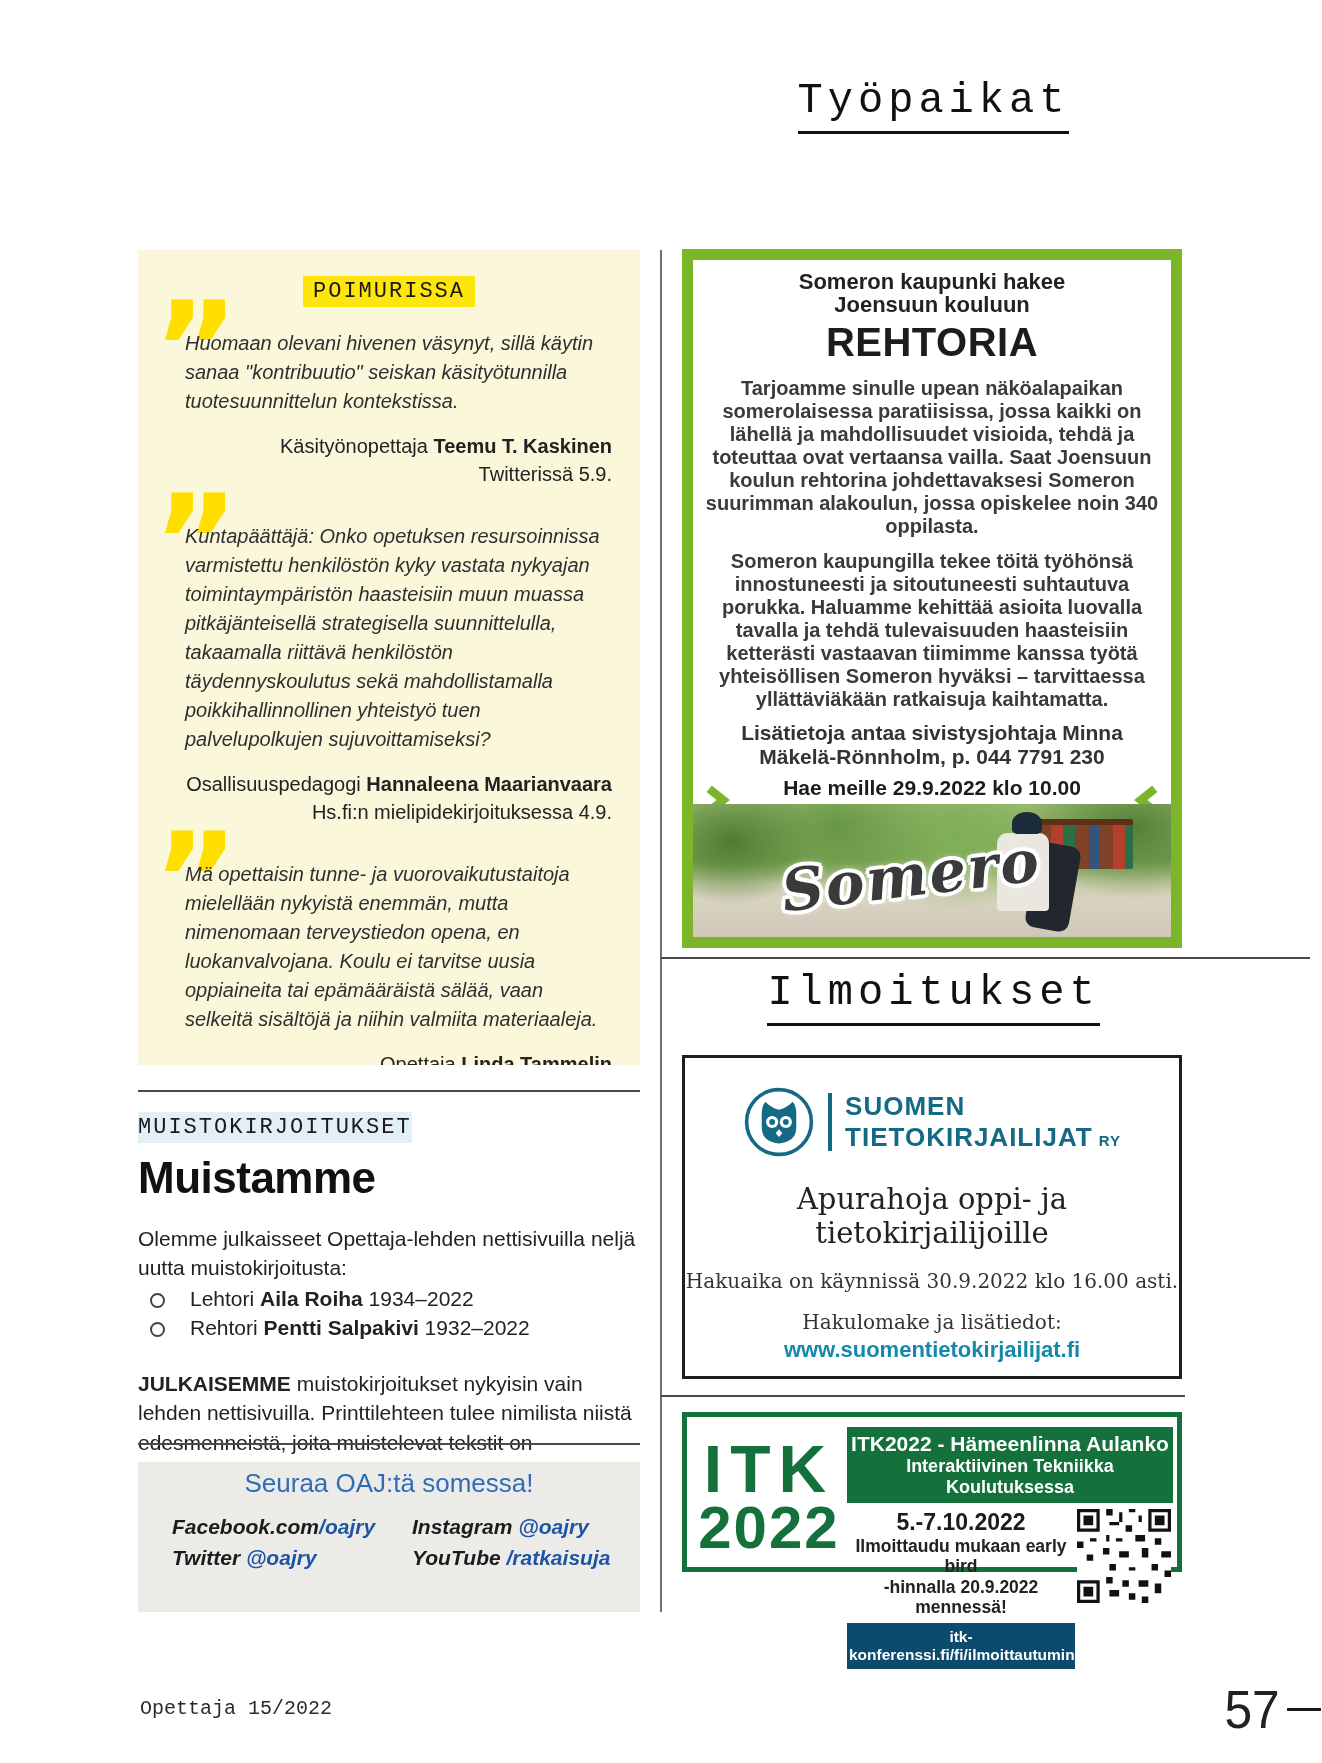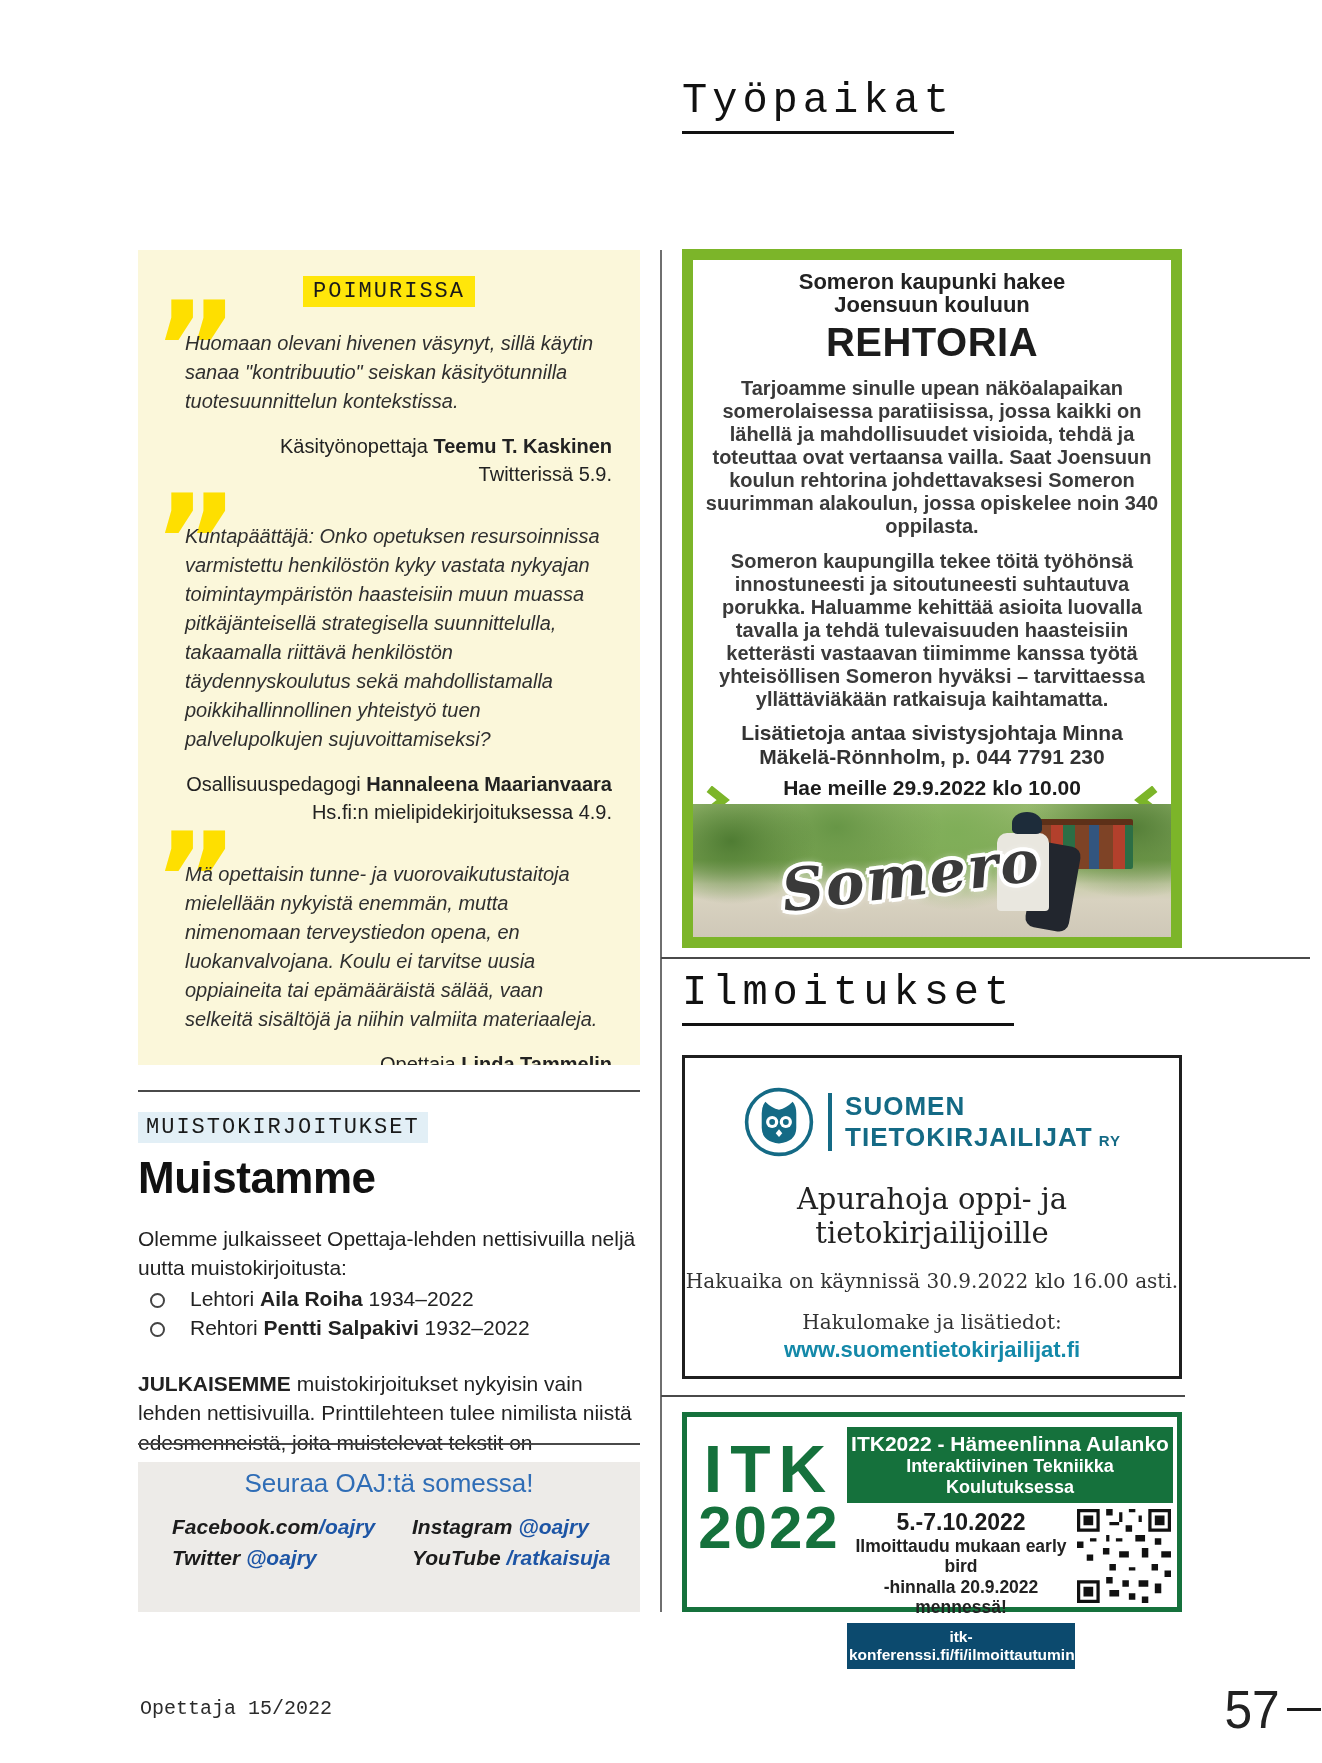--- a/index.html
+++ b/index.html
@@ -3,21 +3,21 @@
 <meta charset="utf-8">
 <style>
   * { margin:0; padding:0; box-sizing:border-box; }
   html,body { background:#ffffff; }
   body {
     width:1322px; height:1763px; position:relative; overflow:hidden;
     font-family:"Liberation Sans", sans-serif; color:#1a1a1a;
   }
 
   
-  .sec-head { position:absolute; left:682px; width:503px; text-align:left; }
+  .sec-head { position:absolute; left:682px; width:503px; text-align:center; }
   .sec-head span{
     display:inline-block; font-family:"Liberation Mono",monospace;
     font-size:42px; line-height:1; letter-spacing:5px; color:#111;
     border-bottom:3px solid #111; padding-bottom:9px;
   }
   #tyopaikat-head { top:80px; }
   #ilmoitukset-head { top:972px; }
 
   
   #poimurissa {
@@ -46,21 +46,21 @@
 
   
   .lrule { position:absolute; left:138px; width:502px; border-top:2.5px solid #4a4a4a; }
   #lrule1 { top:1090px; } #lrule2 { top:1443px; }
 
   
   #muistamme { position:absolute; left:138px; top:1112px; width:502px; }
   .mk-label {
     display:inline-block; background:#e2eff6; color:#1a1a1a;
     font-family:"Liberation Mono",monospace; font-size:22px; letter-spacing:2px;
-    padding:3px 8px;
+    padding:3px 0;
   }
   .mk-title { margin-top:10px; font-size:44px; font-weight:800; letter-spacing:-0.5px; color:#111; }
   .mk-intro { margin-top:22px; font-size:21px; line-height:1.38; color:#222; }
   .mk-list { list-style:none; margin-top:2px; }
   .mk-list li { position:relative; padding-left:52px; font-size:21px; line-height:1.38; color:#222; }
   .mk-list li::before {
     content:""; position:absolute; left:12px; top:8px; width:11px; height:11px;
     border:2px solid #444; border-radius:50%;
   }
   .mk-note { margin-top:26px; font-size:21px; line-height:1.4; color:#222; }
@@ -136,21 +136,21 @@
   .t-bar { width:4px; height:58px; background:#146a85; }
   .t-org { text-align:left; color:#146a85; font-weight:700; font-size:26px; letter-spacing:1px; line-height:1.18; }
   .t-ry { font-size:15px; letter-spacing:1px; margin-left:6px; }
   .t-heading { margin-top:24px; font-family:"DejaVu Serif",serif; font-weight:500; font-size:29px; color:#222; }
   .t-line { margin-top:19px; font-family:"DejaVu Serif",serif; font-size:20px; color:#333; }
   .t-line2 { margin-top:17px; }
   .t-url { margin-top:3px; font-size:22px; font-weight:700; color:#1489a9; }
 
   
   #itk-ad {
-    position:absolute; left:682px; top:1412px; width:500px; height:200px;
+    position:absolute; left:682px; top:1412px; width:500px; height:160px;
     border:5px solid #15713c; background:#fff; padding:10px 8px 8px 10px;
   }
   .itk-logo { position:absolute; left:8px; top:24px; width:148px; text-align:center; color:#15713c; }
   .itk-word { font-size:66px; font-weight:900; letter-spacing:8px; line-height:0.85; }
   .itk-year { font-size:60px; font-weight:900; letter-spacing:2px; line-height:0.95; margin-top:2px; }
   .itk-right { margin-left:150px; width:326px; }
   .itk-banner { background:#15713c; color:#fff; text-align:center; padding:5px 4px; }
   .itk-b1 { font-size:21px; font-weight:800; line-height:1.15; }
   .itk-b2 { font-size:18px; font-weight:700; line-height:1.15; }
   .itk-mid { display:flex; margin-top:6px; }

